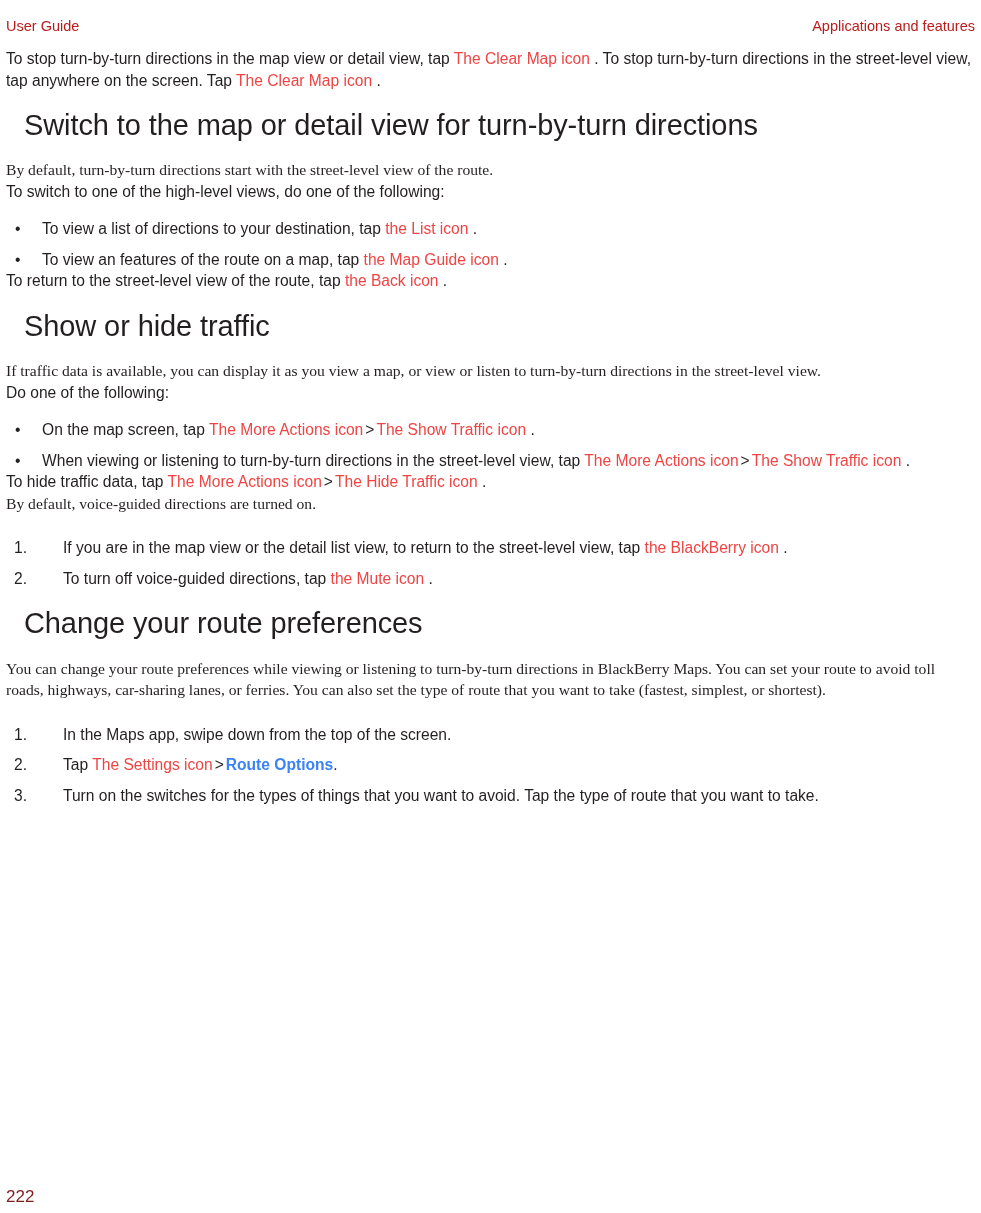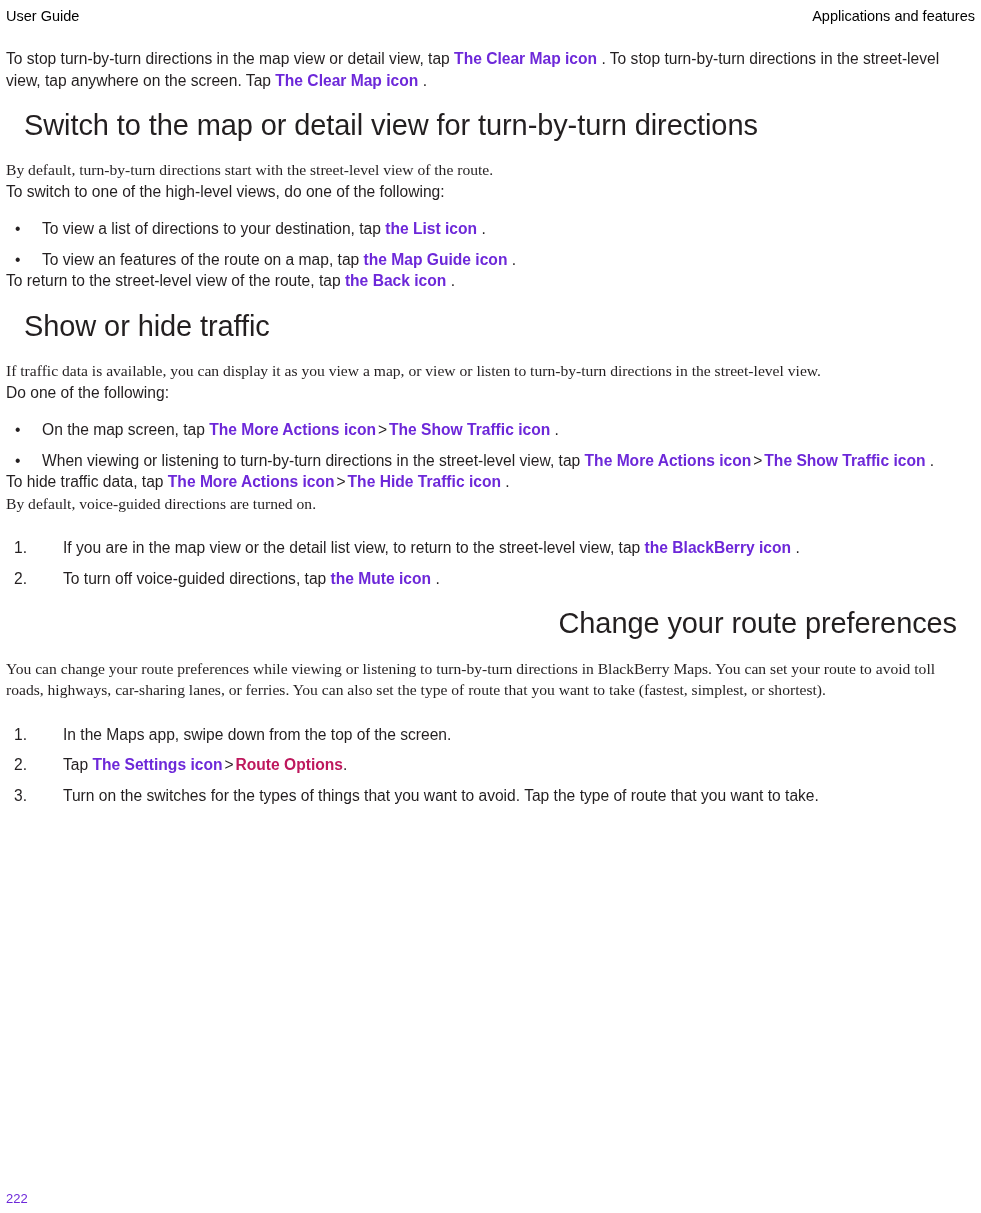--- a/index.html
+++ b/index.html
@@ -24,22 +24,22 @@
     padding: 0 6px;
   }
 
   
   .running-header {
     display: flex;
     justify-content: space-between;
     align-items: baseline;
     font-size: 14.5px;
     line-height: 1.2;
-    color: #000000;
-    padding-top: 8px;
+    color: #b91c1c;
+    padding-top: 18px;
     height: 22px;
   }
   .running-header .rh-left  { text-align: left; }
   .running-header .rh-right { text-align: left; }
 
   
   .content {
     margin-top: 26px;
   }
 
@@ -48,21 +48,21 @@
     font-weight: 300;
     line-height: 1.12;
     letter-spacing: -0.1px;
     color: #231f20;
     margin: 18px;
     padding: 0;
   }
   .sec-1 { margin-top: 34px; }
   .sec-2 { margin-top: 37px; }
   .sec-3 { margin-top: 37px; }
-  .sec-4 { margin-top: 37px; text-align: right; }
+  .sec-4 { margin-top: 37px; }
 
   p.body-text {
     font-size: 15.6px;
     line-height: 21.5px;
     margin: 0;
     padding: 0;
     color: #231f20;
   }
   .p-gap-lead { margin-top: 14px; font-family: Liberation Serif, serif; }
   .p-gap      { margin-top: 21px; }
@@ -99,37 +99,36 @@
   }
   .number-marker {
     position: absolute;
     left: 8px;
     top: 0;
     font-size: 15.6px;
     line-height: 21.5px;
   }
 
   .icon-ref {
-    color: #6d28d9;
-    font-weight: bold;
+    color: #ef4444;
   }
   .sep-gt {
     color: #231f20;
     padding: 0 2px;
   }
-  .bold-ui { font-weight: bold; color: #be185d; }
+  .bold-ui { font-weight: bold; color: #3b82f6; }
 
   
   .page-footer {
     position: absolute;
     left: 6px;
     bottom: 8px;
-    font-size: 13px;
+    font-size: 17px;
     line-height: 1;
-    color: #6d28d9;
+    color: #7f1d1d;
   }
 </style>
 </head>
 <body>
 
 <div class="page">
 
   <div class="running-header">
     <span class="rh-left">User Guide</span>
     <span class="rh-right">Applications and features</span>

